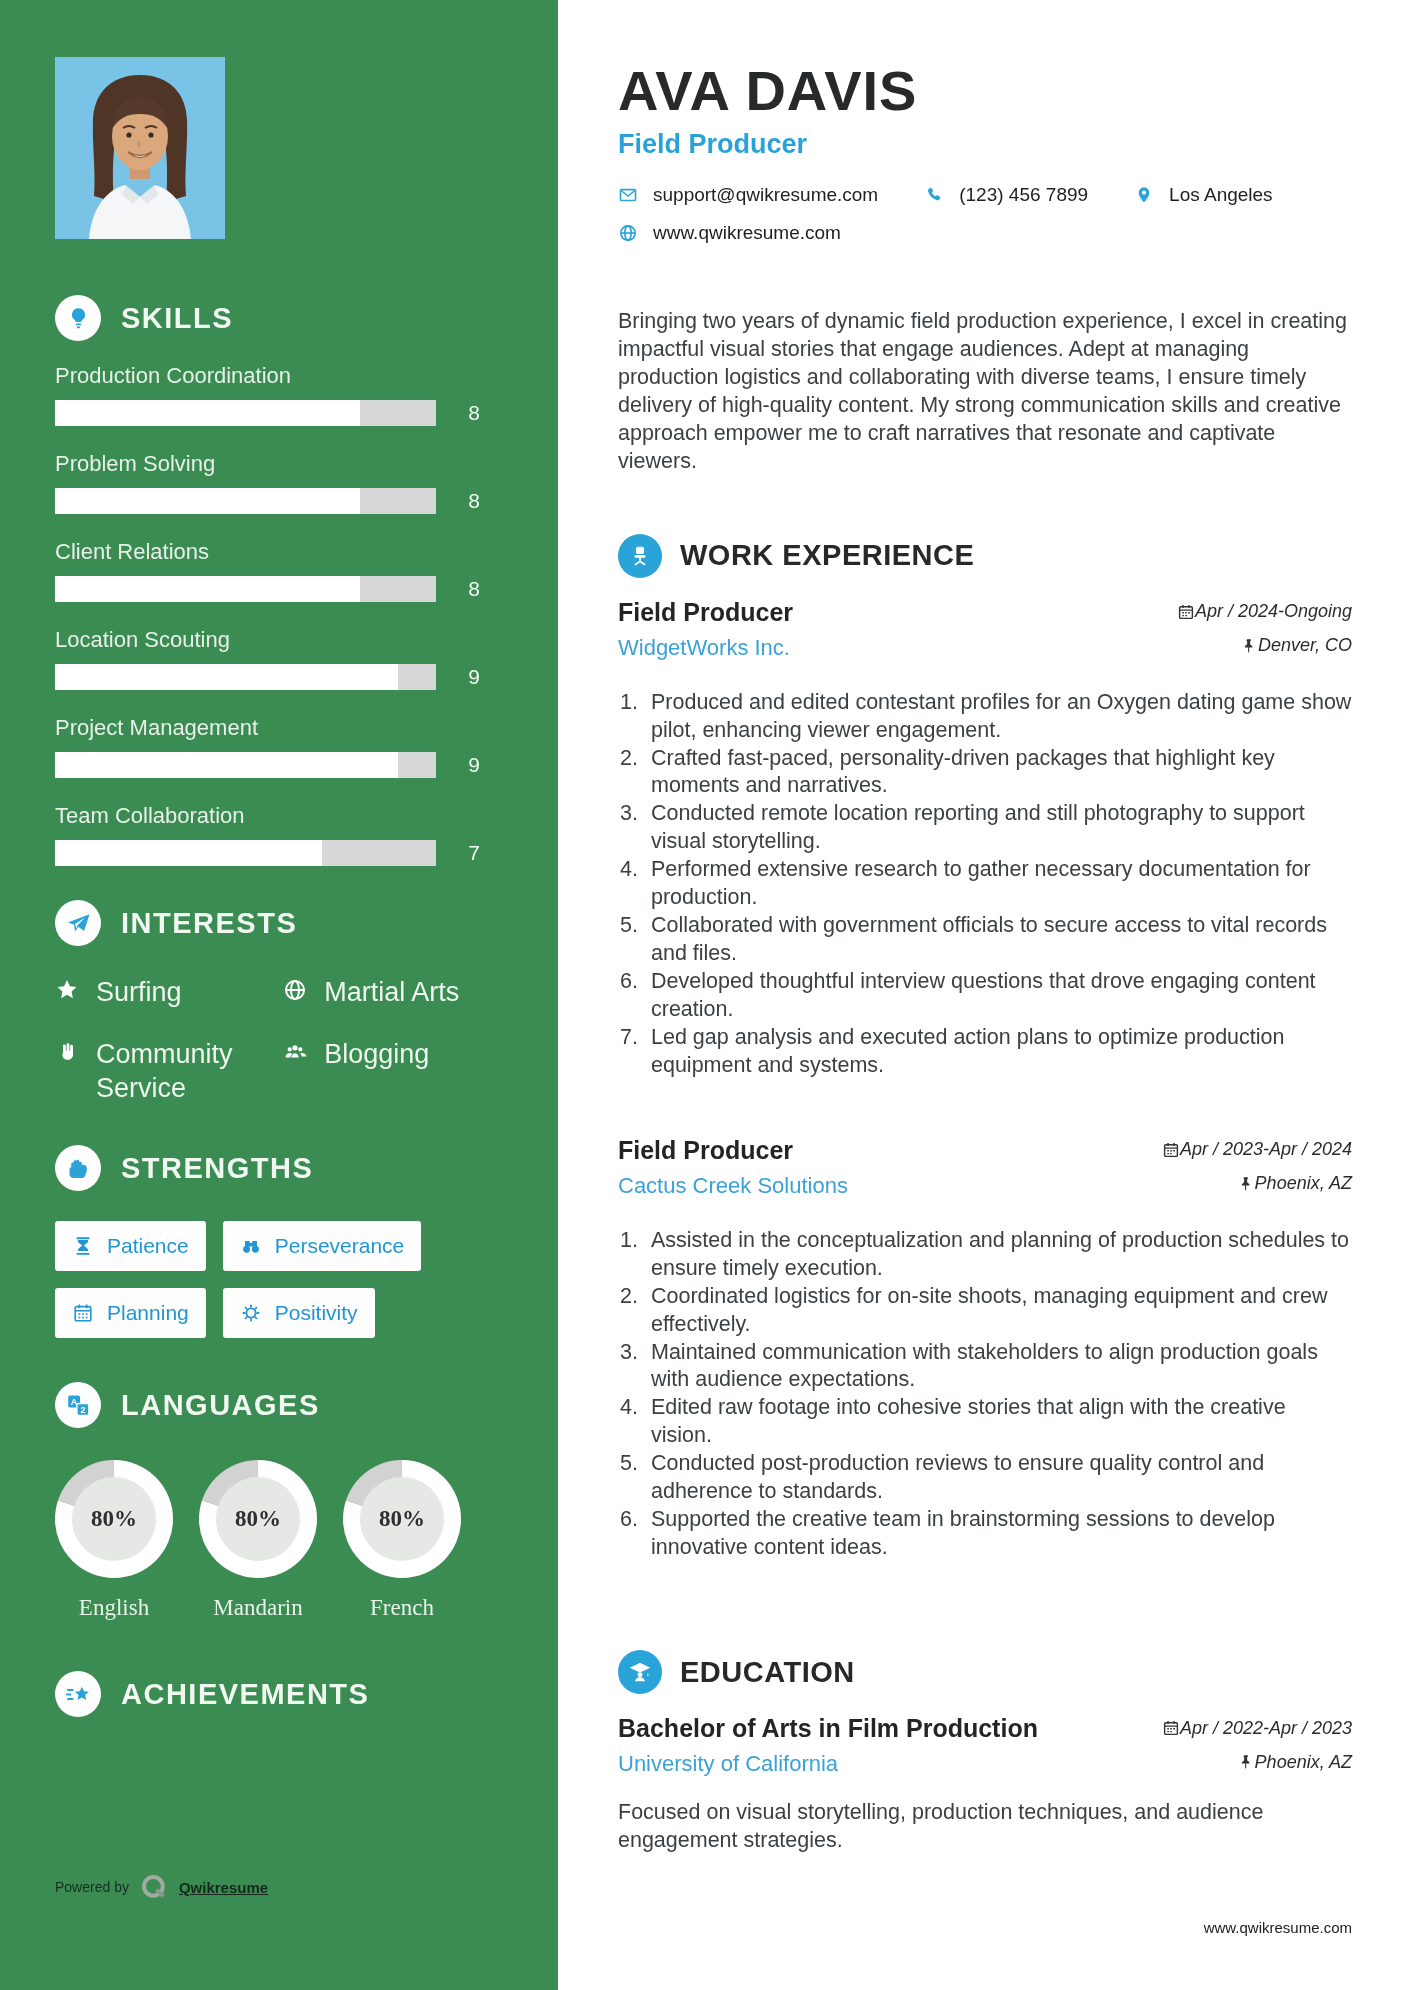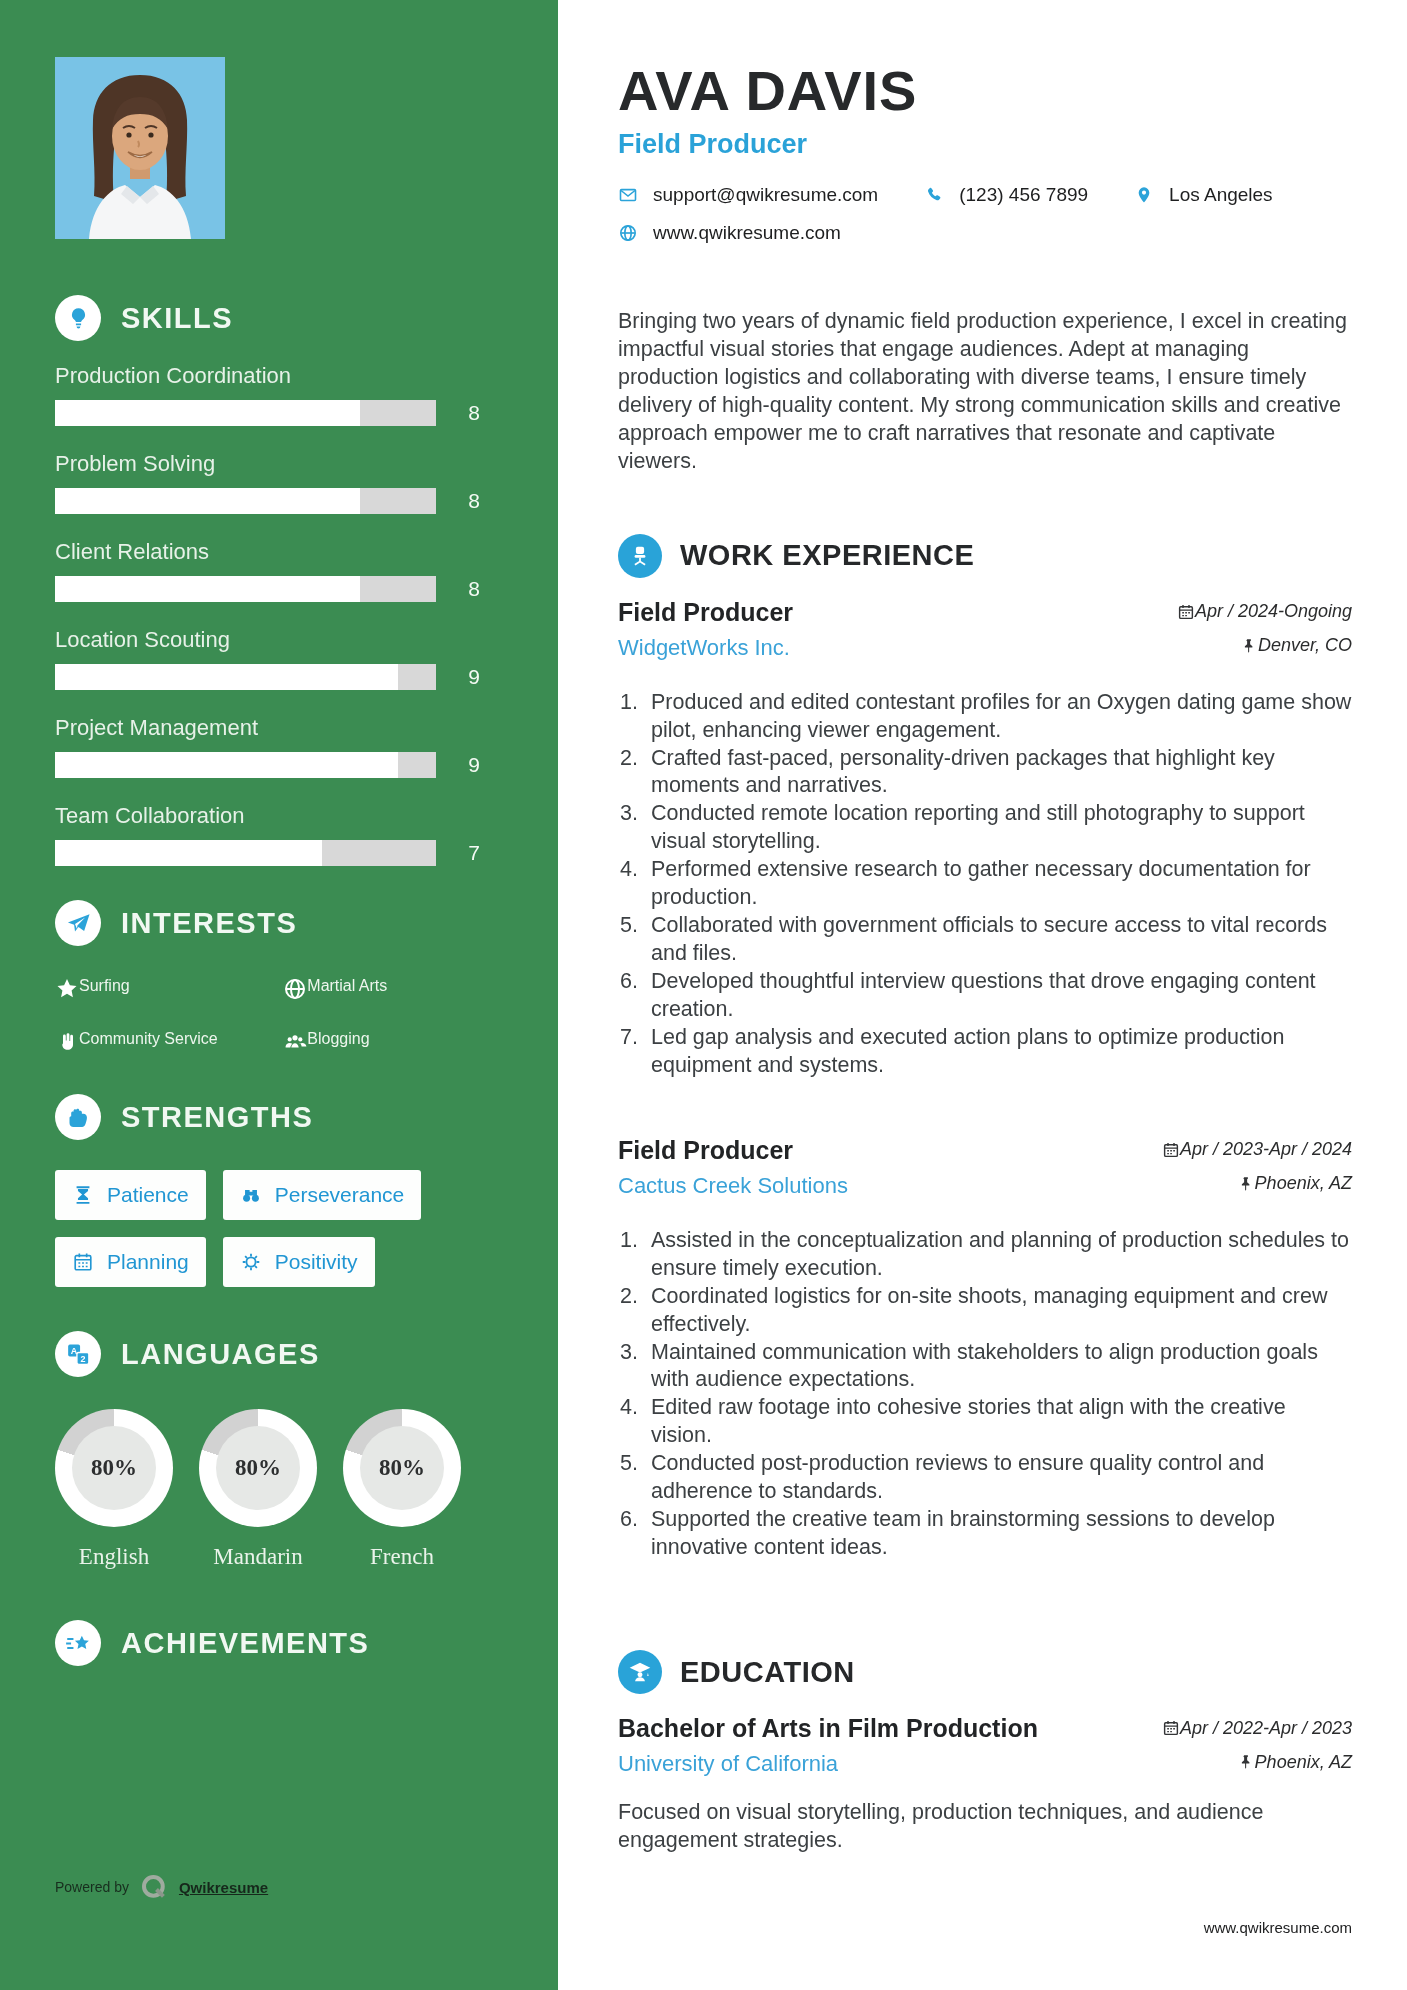--- a/index.html
+++ b/index.html
@@ -20,21 +20,21 @@
   .s-head h2 { font-size:29px; font-weight:700; color:#f1f8f2; letter-spacing:1.5px; }
 
   .skill { margin-bottom:25px; }
   .skill-label { font-size:22px; color:#e7f1e8; margin-bottom:11px; }
   .skill-row { display:flex; align-items:center; }
   .bar { flex:1; height:26px; background:#d8d8d8; }
   .bar-fill { height:100%; background:#ffffff; }
   .score { width:30px; text-align:right; color:#f4faf4; font-size:21px; margin-left:14px; }
 
   .int-grid { display:grid; grid-template-columns:1.12fr 1fr; row-gap:28px; column-gap:8px; margin-top:30px; }
-  .int-item { display:flex; gap:0; color:#eef6ee; font-size:16px; line-height:1.25; align-items:flex-start; }
+  .int-item { display:flex; gap:17px; color:#eef6ee; font-size:27px; line-height:1.25; align-items:flex-start; }
   .int-item .ic { width:24px; height:24px; color:#ffffff; flex:0 0 auto; margin-top:1px; }
   .int-item .ic svg { width:24px; height:24px; }
 
   .chips { display:flex; flex-wrap:wrap; gap:17px; margin-top:30px; max-width:400px; }
   .chip { background:#fdfefd; border-radius:3px; display:flex; align-items:center; gap:13px;
           padding:13px 17px; color:#2196d3; font-size:21px; }
   .chip .ic, .chip .ic svg { width:22px; height:22px; display:block; }
 
   .langs { display:flex; gap:26px; margin-top:32px;font-family:Liberation Serif, serif; }
   .lang { display:flex; flex-direction:column; align-items:center; width:118px; }

